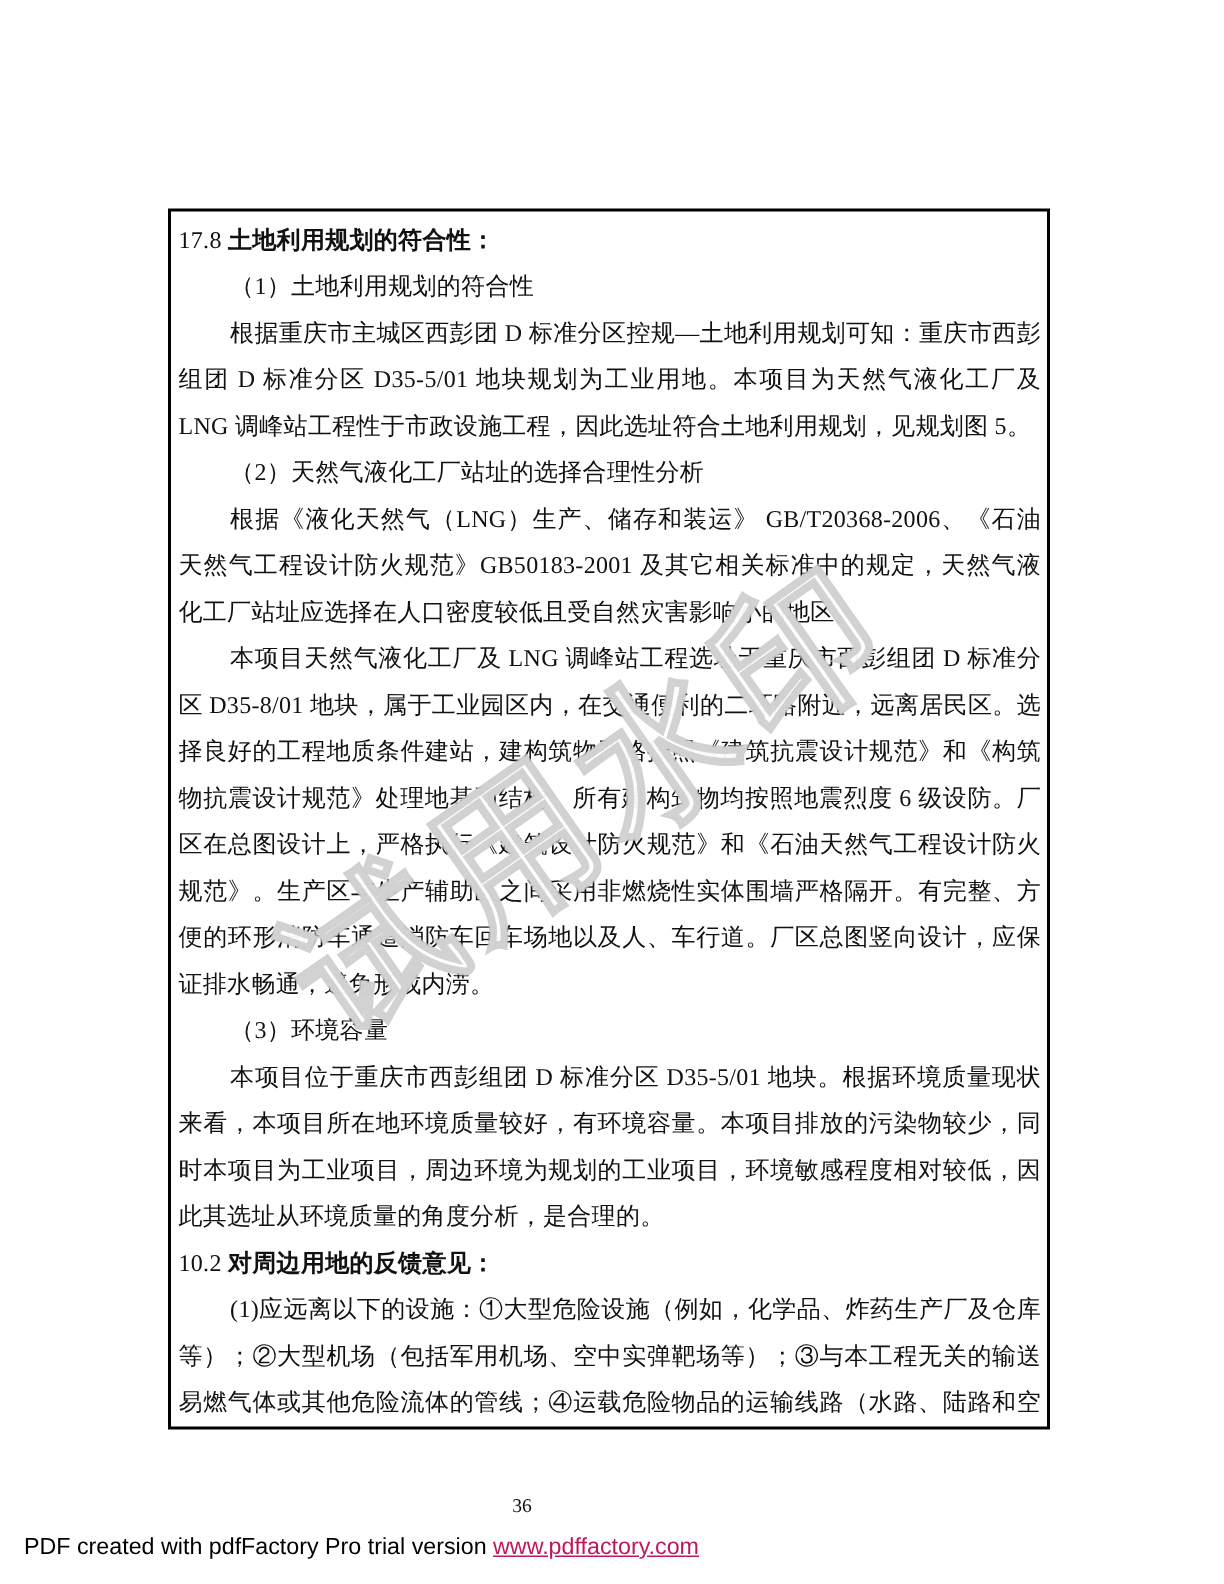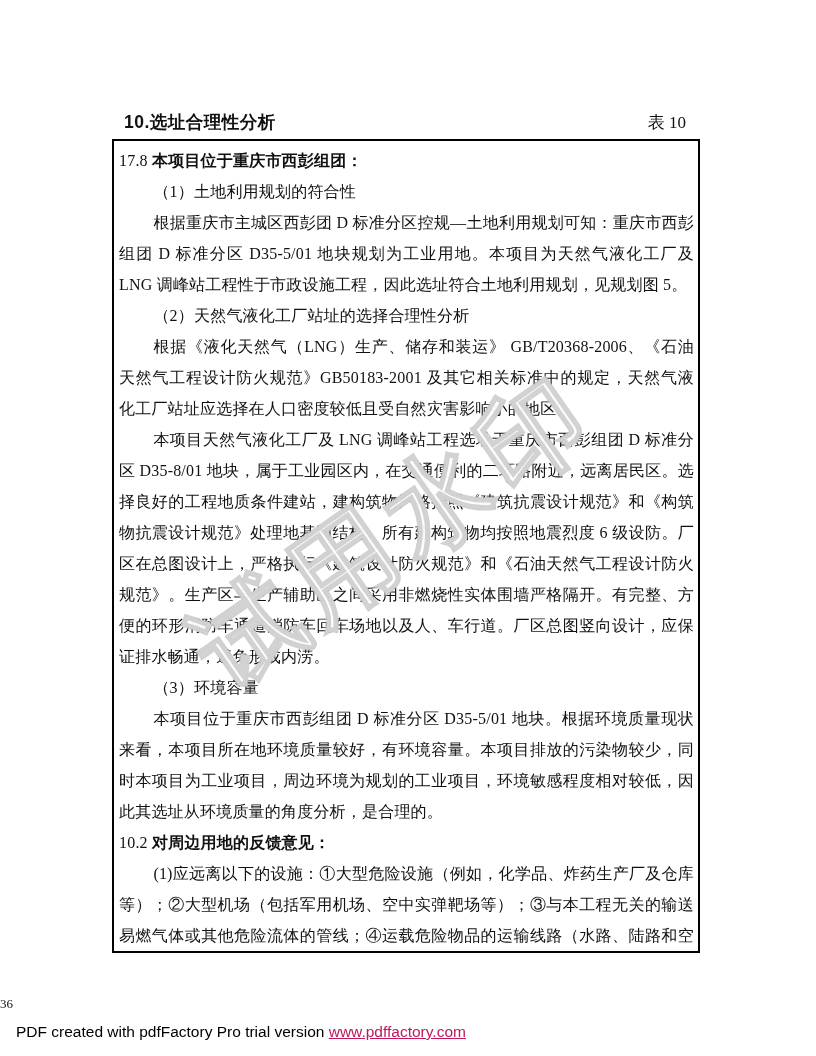--- a/index.html
+++ b/index.html
@@ -46,42 +46,38 @@
     transform:translate(-50%,-50%) rotate(-35deg);
     font-size:105px; font-weight:bold; letter-spacing:10px; white-space:nowrap;
     font-family:"Liberation Sans","DejaVu Sans",sans-serif;
     color:rgba(255,255,255,0.92);
     -webkit-text-stroke:2px rgba(195,195,195,0.75);
     text-shadow:0 0 1px rgba(200,200,200,0.5);
     z-index:5; pointer-events:none;
   }
 
   .page-number {
-    position:absolute; left:0; top:996px; width:696px; text-align:left;
+    position:absolute; left:0; top:996px; width:696px; text-align:center;
     font-size:13px;
   }
   .footer-line {
     position:absolute; left:16px; top:1023px; font-size:15.5px;
     font-family:"Liberation Sans","DejaVu Sans",sans-serif;
     color:#000;
   }
   .footer-line a { color:#be185d; text-decoration:underline; }
 </style>
 </head>
 <body>
 
 <div class="page">
 
-  <div class="doc-header">
-    <span class="doc-title">10.选址合理性分析</span>
-    <span class="doc-table-label">表 10</span>
-  </div>
 
   <div class="doc-table" id="blocks-container">
-      <p class="blk h1"><span class="num">17.8 </span><span class="htxt">本项目位于重庆市西彭组团：</span></p>
+      <p class="blk h1"><span class="num">17.8 </span><span class="htxt">土地利用规划的符合性：</span></p>
       <p class="blk sub">（1）土地利用规划的符合性</p>
       <p class="blk para">根据重庆市主城区西彭团 D 标准分区控规—土地利用规划可知：重庆市西彭组团 D 标准分区 D35-5/01 地块规划为工业用地。本项目为天然气液化工厂及 LNG 调峰站工程性于市政设施工程，因此选址符合土地利用规划，见规划图 5。</p>
       <p class="blk sub">（2）天然气液化工厂站址的选择合理性分析</p>
       <p class="blk para">根据《液化天然气（LNG）生产、储存和装运》 GB/T20368-2006、《石油天然气工程设计防火规范》GB50183-2001 及其它相关标准中的规定，天然气液化工厂站址应选择在人口密度较低且受自然灾害影响小的地区。</p>
       <p class="blk para">本项目天然气液化工厂及 LNG 调峰站工程选址于重庆市西彭组团 D 标准分区 D35-8/01 地块，属于工业园区内，在交通便利的二环路附近，远离居民区。选择良好的工程地质条件建站，建构筑物严格按照《建筑抗震设计规范》和《构筑物抗震设计规范》处理地基和结构。所有建构筑物均按照地震烈度 6 级设防。厂区在总图设计上，严格执行《建筑设计防火规范》和《石油天然气工程设计防火规范》。生产区与生产辅助区之间采用非燃烧性实体围墙严格隔开。有完整、方便的环形消防车通道消防车回车场地以及人、车行道。厂区总图竖向设计，应保证排水畅通，避免形成内涝。</p>
       <p class="blk sub">（3）环境容量</p>
       <p class="blk para">本项目位于重庆市西彭组团 D 标准分区 D35-5/01 地块。根据环境质量现状来看，本项目所在地环境质量较好，有环境容量。本项目排放的污染物较少，同时本项目为工业项目，周边环境为规划的工业项目，环境敏感程度相对较低，因此其选址从环境质量的角度分析，是合理的。</p>
       <p class="blk h1"><span class="num">10.2 </span><span class="htxt">对周边用地的反馈意见：</span></p>
       <p class="blk para">(1)应远离以下的设施：①大型危险设施（例如，化学品、炸药生产厂及仓库等）；②大型机场（包括军用机场、空中实弹靶场等）；③与本工程无关的输送易燃气体或其他危险流体的管线；④运载危险物品的运输线路（水路、陆路和空路）。</p>
     </div>

